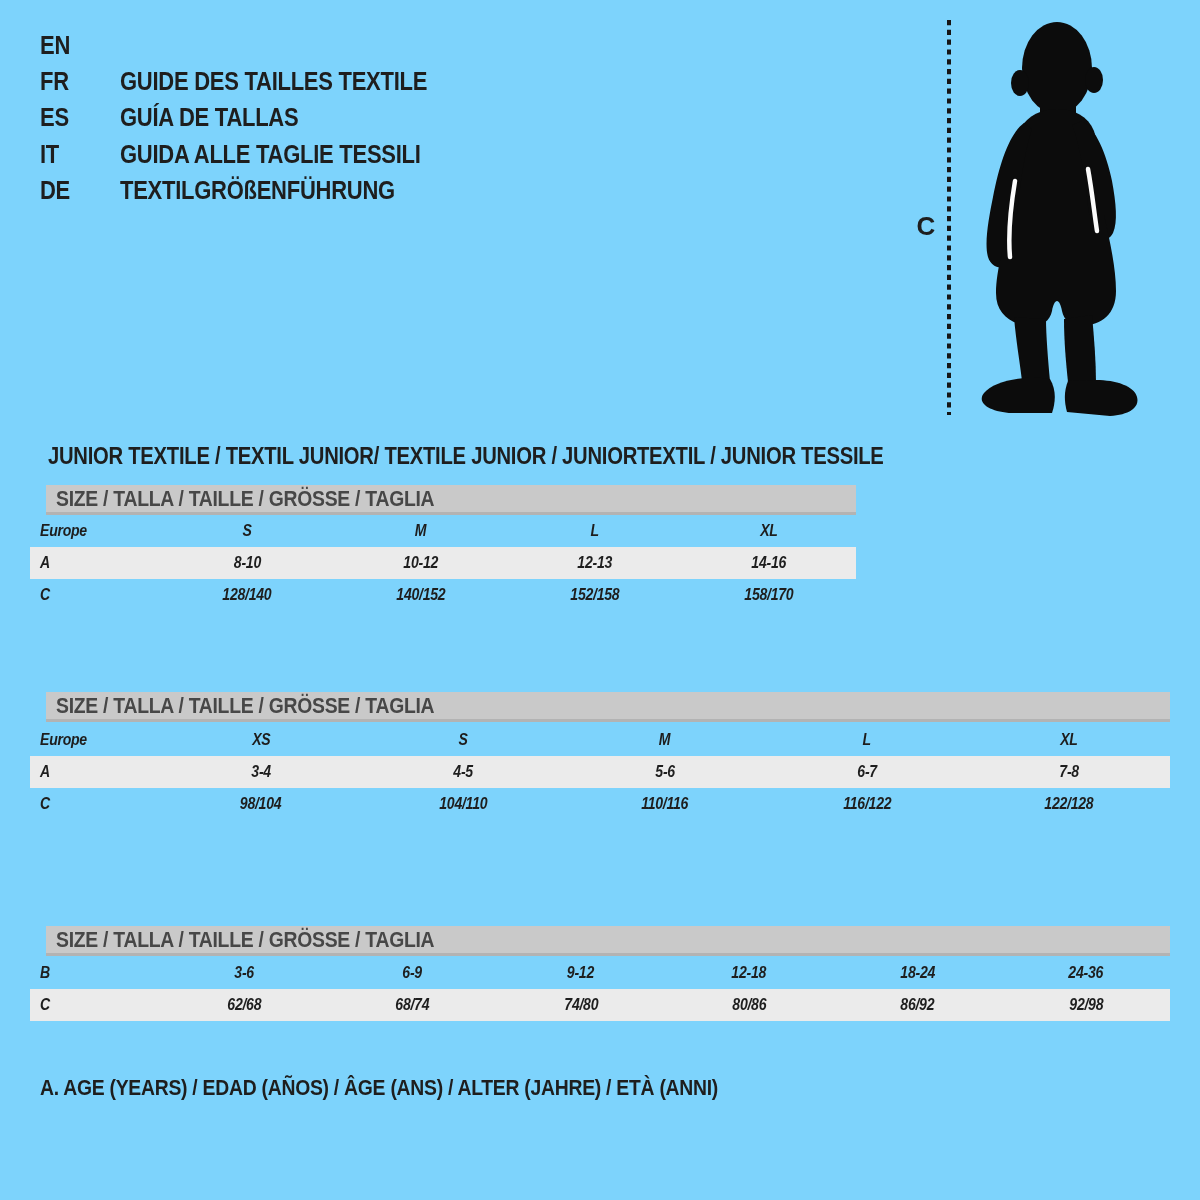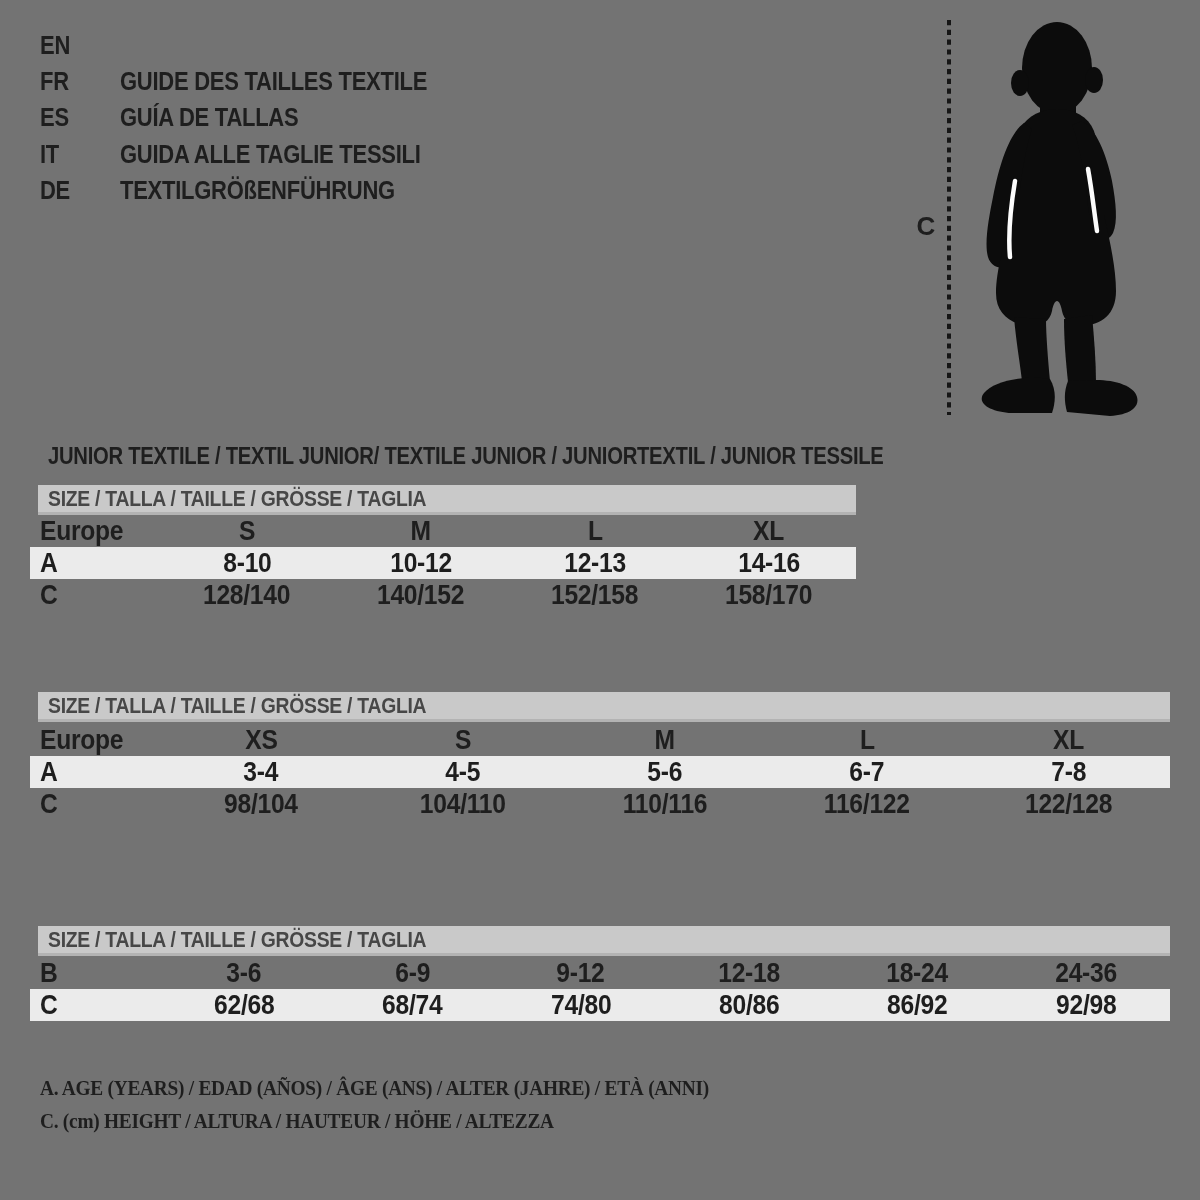--- a/index.html
+++ b/index.html
@@ -1,17 +1,17 @@
 <!DOCTYPE html>
 <html><head>
 <meta charset="utf-8">
 <style>
   html,body{margin:0;padding:0;background:#e8e8e8;}
   #root{
-    position:relative;width:1200px;height:1200px;background:#737373;
+    position:relative;width:1200px;height:1200px;background:#7dd3fc;
     font-family:"Liberation Sans",sans-serif;color:#1e1e1e;overflow:hidden;
   }
   
   .cx{display:inline-block;transform:scaleX(.88);transform-origin:left center;white-space:nowrap;letter-spacing:-.3px;}
   .cxc{display:inline-block;transform:scaleX(.88);transform-origin:center center;white-space:nowrap;letter-spacing:-.3px;}
   .subsm{font-size:15px;vertical-align:-4px;}
 
   
   #language-list{position:absolute;left:40px;top:27px;}
   .lang-row{display:flex;height:36.4px;align-items:center;font-size:25px;font-weight:700;}
@@ -22,35 +22,35 @@
   #measure-label{position:absolute;left:912px;top:211px;width:28px;text-align:center;font-size:26px;font-weight:700;}
   #silhouette{position:absolute;left:964px;top:18px;}
 
   
   .size-section{position:absolute;}
   #sec-junior{left:30px;top:433px;width:826px;height:180px;}
   #sec-children{left:30px;top:640px;width:1140px;height:182px;}
   #sec-babies{left:30px;top:848px;width:1140px;height:175px;}
   .sec-title{position:absolute;top:0;left:10px;margin:8px;font-size:23px;font-weight:700;line-height:30px;}
   .size-bar{
-    position:absolute;left:8px;right:0;top:52px;height:27px;background:#c9c9c9;
+    position:absolute;left:16px;right:0;top:52px;height:27px;background:#c9c9c9;
     border-bottom:3px solid #b3b3b3;display:flex;align-items:center;padding-left:10px;
     font-size:22px;font-weight:700;color:#474747;
   }
   #sec-babies .size-bar{top:78px;}
   .tbl{position:absolute;left:0;right:0;top:82px;}
   #sec-children .tbl{top:84px;}
   #sec-babies .tbl{top:109px;}
-  .trow{display:flex;height:32px;align-items:center;font-size:28px;font-weight:700;}
+  .trow{display:flex;height:32px;align-items:center;font-size:16px;font-weight:700;font-style:italic;}
   .trow.shaded{background:#ebebeb;}
   .tcell{flex:1;text-align:center;}
   .tlab{flex:none;width:120px;padding-left:10px;text-align:left;}
 
   
-  #legend{position:absolute;left:40px;top:1071px;font-size:22px;font-weight:700;font-family:Liberation Serif, serif;}
+  #legend{position:absolute;left:40px;top:1071px;font-size:22px;font-weight:700;}
   .legend-line{height:33px;display:flex;align-items:center;}
 </style>
 </head>
 <body>
 
 <div id="root">
 
   <div id="language-list">
       <div class="lang-row">
         <span class="lang-code"><span class="cx">EN</span></span>
@@ -185,18 +185,15 @@
           <div class="tcell"><span class="cxc">86/92</span></div>
           <div class="tcell"><span class="cxc">92/98</span></div>
         </div>
       </div>
   </section>
 
   <div id="legend">
       <div class="legend-line">
         <span class="cx">A. AGE (YEARS) / EDAD (AÑOS) / ÂGE (ANS) / ALTER (JAHRE) / ETÀ (ANNI)</span>
       </div>
-      <div class="legend-line">
-        <span class="cx">C. (cm) HEIGHT / ALTURA / HAUTEUR / HÖHE / ALTEZZA</span>
-      </div>
     </div>
 
 </div>
 
 </body></html>

